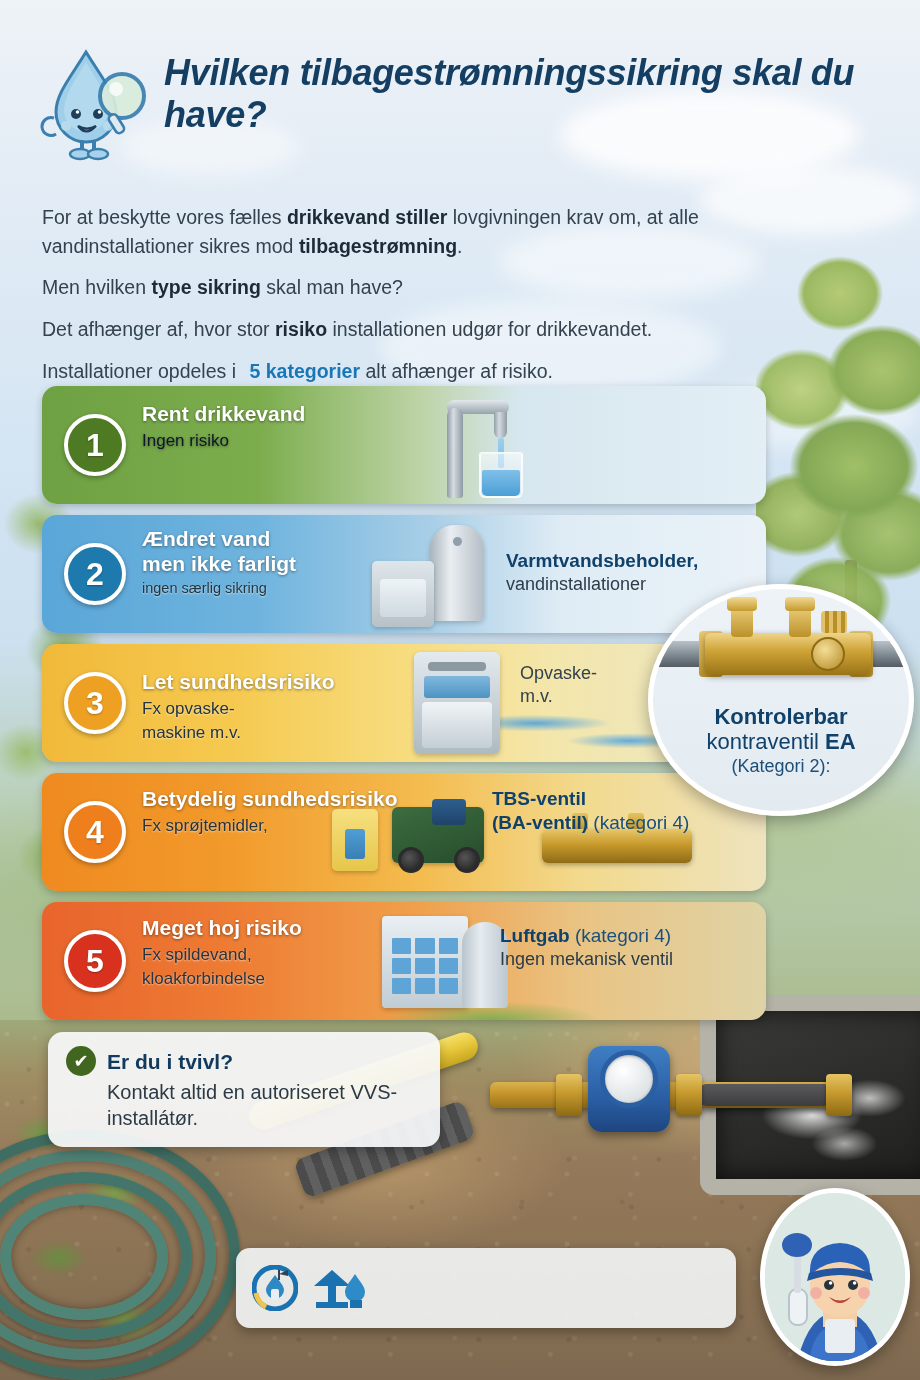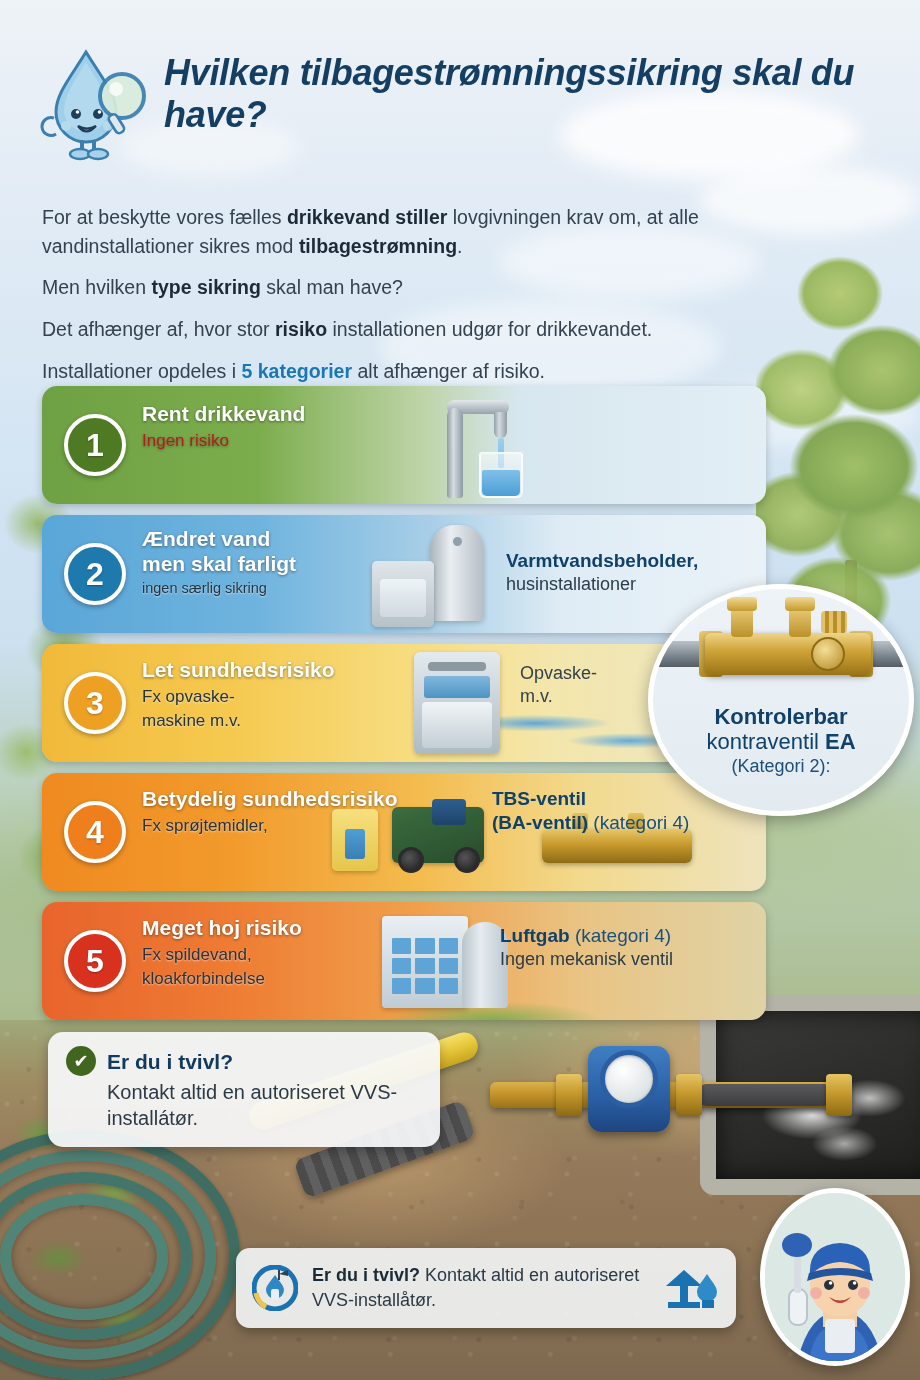--- a/index.html
+++ b/index.html
@@ -161,42 +161,42 @@
   .title {
     font-size: 36px; font-weight: 700; line-height: 1.17; color:#153e63;
     letter-spacing:-.3px; padding-top: 8px; font-style: italic;
   }
 
   
   .intro { position:absolute; left:42px; top:168px; width:770px; color:#2b3a46; }
   .intro p { font-size: 19.5px; line-height: 1.47; color:#33424e;margin-top:35px; }
   .intro p + p { margin-top: 13px; }
   .intro b { font-weight:700; color:#1d2b36; }
-  .intro .hl { font-weight:700; color:#1a77b5; }
+  .intro .hl { font-weight:700; color:#1a77b5;margin-left:8px; }
 
   
   .cards { position:absolute; left:42px; top:386px; width:724px; }
   .card {
     position:relative; height:118px; border-radius:15px; overflow:hidden;
     margin-bottom:11px; box-shadow: 0 3px 8px rgba(0,0,0,.22);
   }
   .card .scene { position:absolute; inset:0; }
   .badge {
     position:absolute; left:22px; top:50%; transform:translateY(-50%);
     width:62px; height:62px; border-radius:50%;
     border:4px solid #ffffff; display:flex; align-items:center; justify-content:center;
     color:#fff; font-size:32px; font-weight:700; line-height:1;
     box-shadow:0 2px 5px rgba(0,0,0,.3); text-shadow:0 1px 2px rgba(0,0,0,.3);
   }
   .left-text { position:absolute; left:100px; top:16px; width:300px; }
   .lt-title {
     font-size:21px; font-weight:700; color:#ffffff; line-height:1.17;
     text-shadow: 0 1px 3px rgba(0,0,0,.45);
   }
-  .lt-sub { font-size:17px; color:#b91c1c; line-height:1.25; margin-top:3px;
+  .lt-sub { font-size:17px; color:#0f172a; line-height:1.25; margin-top:3px;
     text-shadow: 0 1px 3px rgba(0,0,0,.4); }
   .lt-sub.small { font-size:14.5px; }
   .lt-sub.dark { color:#25343f; text-shadow:0 1px 2px rgba(255,255,255,.6); }
   .right-text { position:absolute; top:34px; }
   .rt-title { font-size:19px; font-weight:700; color:#10416b; line-height:1.28; }
   .rt-sub { font-size:18px; color:#2b3c4a; line-height:1.28; }
   .rt-plain { font-size:18px; color:#32414d; line-height:1.3; font-weight:400;}
   .rt-title .thin { font-weight:400; color:#1c4f79; }
 
   
@@ -430,38 +430,38 @@
 
     <div class="card">
       <div class="scene sc2"></div>
       <div class="prop tank"></div>
       <div class="prop tank-dot"></div>
       <div class="prop washer"></div>
       <div class="prop washer-win"></div>
       <div class="badge" style="background:#1e79ad">2</div>
       <div class="left-text" style="top:12px">
         <div class="lt-title">Ændret vand</div>
-        <div class="lt-title">men skal farligt</div>
+        <div class="lt-title">men ikke farligt</div>
         <div class="lt-sub small dark">ingen særlig sikring</div>
       </div>
       <div class="right-text" style="left:464px">
         <div class="rt-title">Varmtvandsbeholder,</div>
-        <div class="rt-sub">husinstallationer</div>
+        <div class="rt-sub">vandinstallationer</div>
       </div>
     </div>
 
     <div class="card">
       <div class="scene sc3"></div>
       <div class="prop river"></div>
       <div class="prop dish"></div>
       <div class="prop dish-slot"></div>
       <div class="prop dish-tray"></div>
       <div class="prop dish-door"></div>
       <div class="badge" style="background:#eda022">3</div>
-      <div class="left-text" style="top:14px">
+      <div class="left-text" style="top:26px">
         <div class="lt-title">Let sundhedsrisiko</div>
         <div class="lt-sub dark">Fx opvaske-</div>
         <div class="lt-sub dark">maskine m.v.</div>
       </div>
       <div class="right-text" style="left:478px; top:18px">
         <div class="rt-plain">Opvaske-</div>
         <div class="rt-plain">m.v.</div>
       </div>
     </div>
 
@@ -549,23 +549,20 @@
   <div class="banner">
     <div class="banner-logo">
       <svg viewBox="0 0 46 46" width="46" height="46">
         <circle cx="23" cy="23" r="21" fill="none" stroke="#1a72b0" stroke-width="5"></circle>
         <path d="M4 28 a20 20 0 0 0 10 14" fill="none" stroke="#f0c64a" stroke-width="5"></path>
         <path d="M23 10 c-5 7 -9 11 -9 15 a9 9 0 0 0 18 0 c0 -4 -4 -8 -9 -15 Z" fill="#2f88c4"></path>
         <rect x="19" y="24" width="8" height="11" rx="2" fill="#e8eef3"></rect>
         <path d="M27 9 l9 -4 v6 z" fill="#33424e"></path>
         <path d="M27 5 v10" stroke="#33424e" stroke-width="2"></path>
       </svg>
-    </div>
-    <div class="banner-text">
-      <b>Er du i tvivl?</b><span> Kontakt altid en autoriseret VVS-installåtør.</span>
     </div>
     <div class="banner-mark">
       <svg viewBox="0 0 56 44" width="56" height="44">
         <path d="M2 20 L20 4 L38 20 Z" fill="#1a72b0"></path>
         <rect x="16" y="20" width="8" height="16" fill="#1a72b0"></rect>
         <rect x="4" y="36" width="32" height="6" fill="#1a72b0"></rect>
         <path d="M43 8 c-6 9 -10 13 -10 18 a10 10 0 0 0 20 0 c0 -5 -4 -9 -10 -18 Z" fill="#2f8bc8"></path>
         <rect x="38" y="34" width="12" height="8" fill="#1a72b0"></rect>
       </svg>
     </div>

